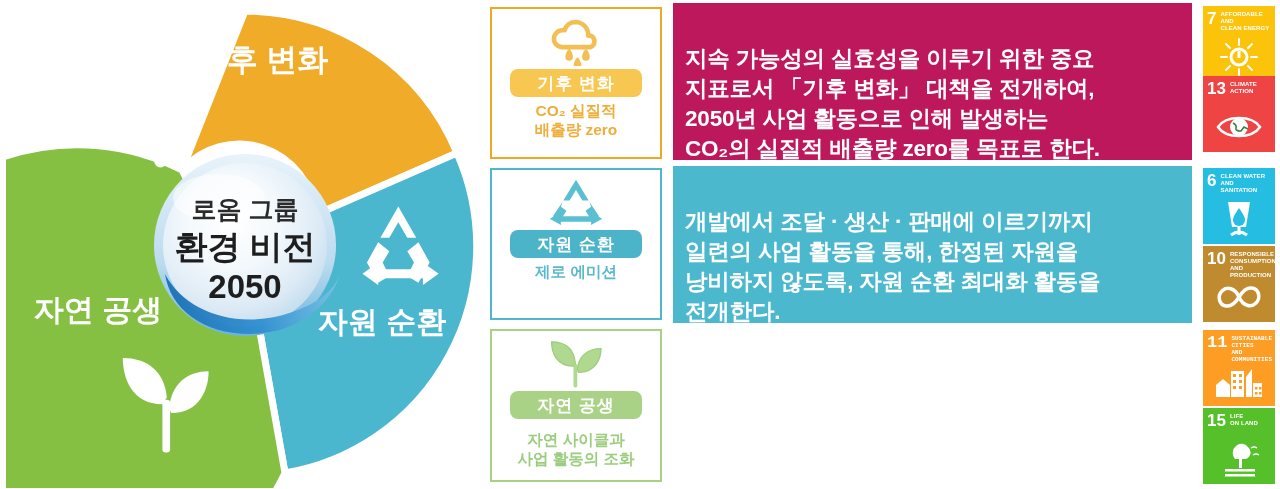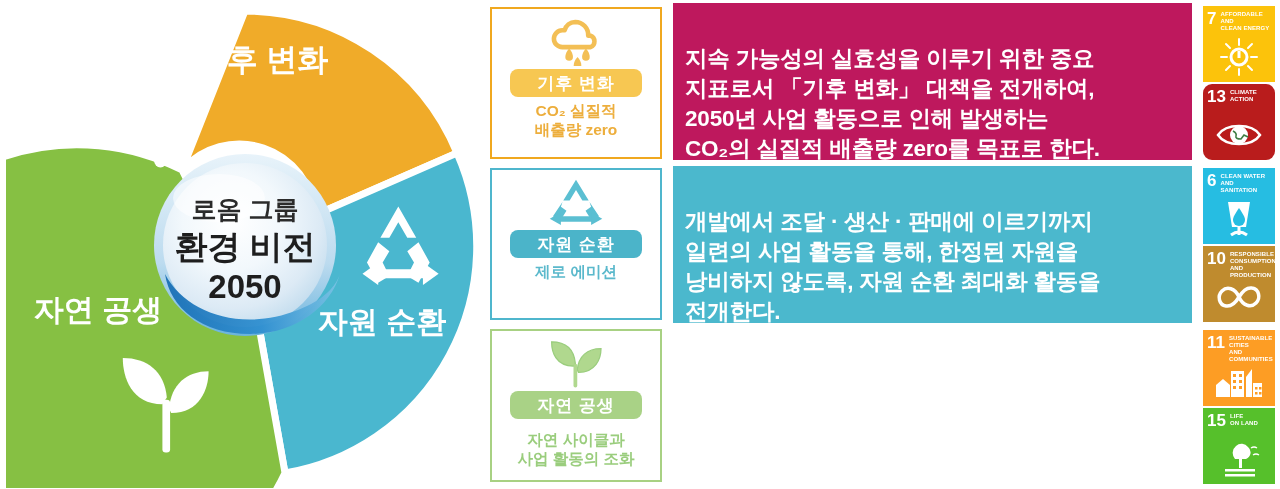--- a/index.html
+++ b/index.html
@@ -129,24 +129,24 @@
   }
   .sdg-glyph {
     position: absolute;
     left: 0; right: 0; bottom: 3px;
     display: flex; align-items: center; justify-content: center;
     height: 44px;
   }
   .sdg-glyph svg { display: block; }
 
   #sdg-0 { top: 6px;   background: #FCC30B; }
-  #sdg-1 { top: 84px;  background: #b91c1c; border-radius: 9px; }
+  #sdg-1 { top: 76px;  background: #ef4444; }
   #sdg-2 { top: 168px; background: #26BDE2; }
   #sdg-3 { top: 246px; background: #BF8B2E; }
-  #sdg-4 { top: 330px; background: #FD9D24; }
+  #sdg-4 { top: 330px; background: #FD9D24; font-family: Liberation Mono, monospace; }
   #sdg-5 { top: 408px; background: #56C02B; }
 </style>
 </head>
 <body>
 
 <div id="page">
 
   <div id="donut-wrap">
     <svg id="donut-svg" viewBox="0 0 478 486">
       <defs>

